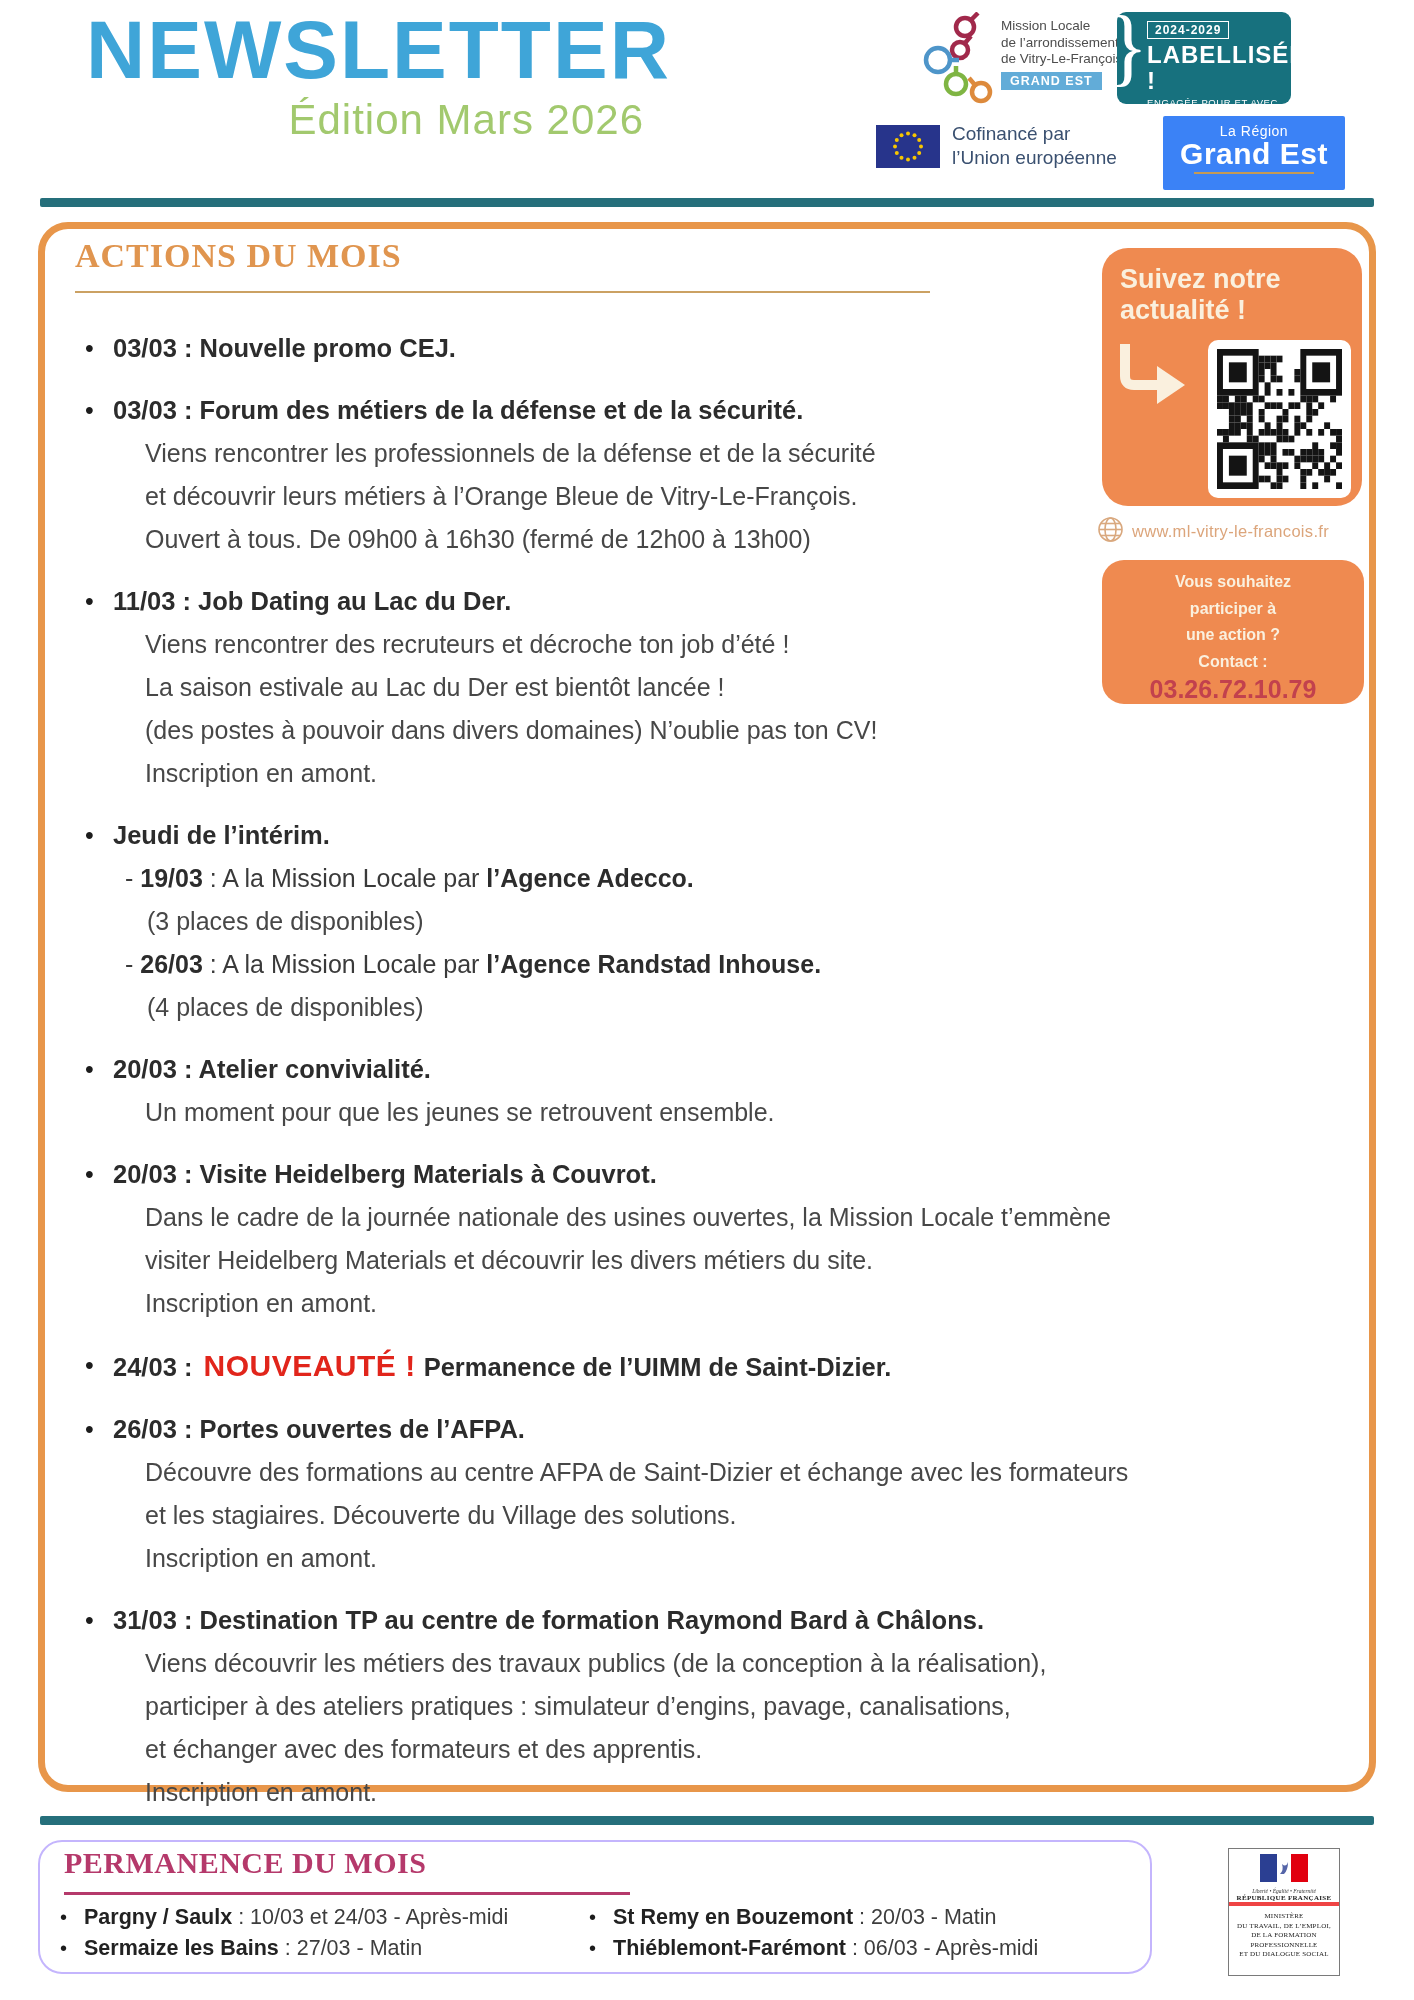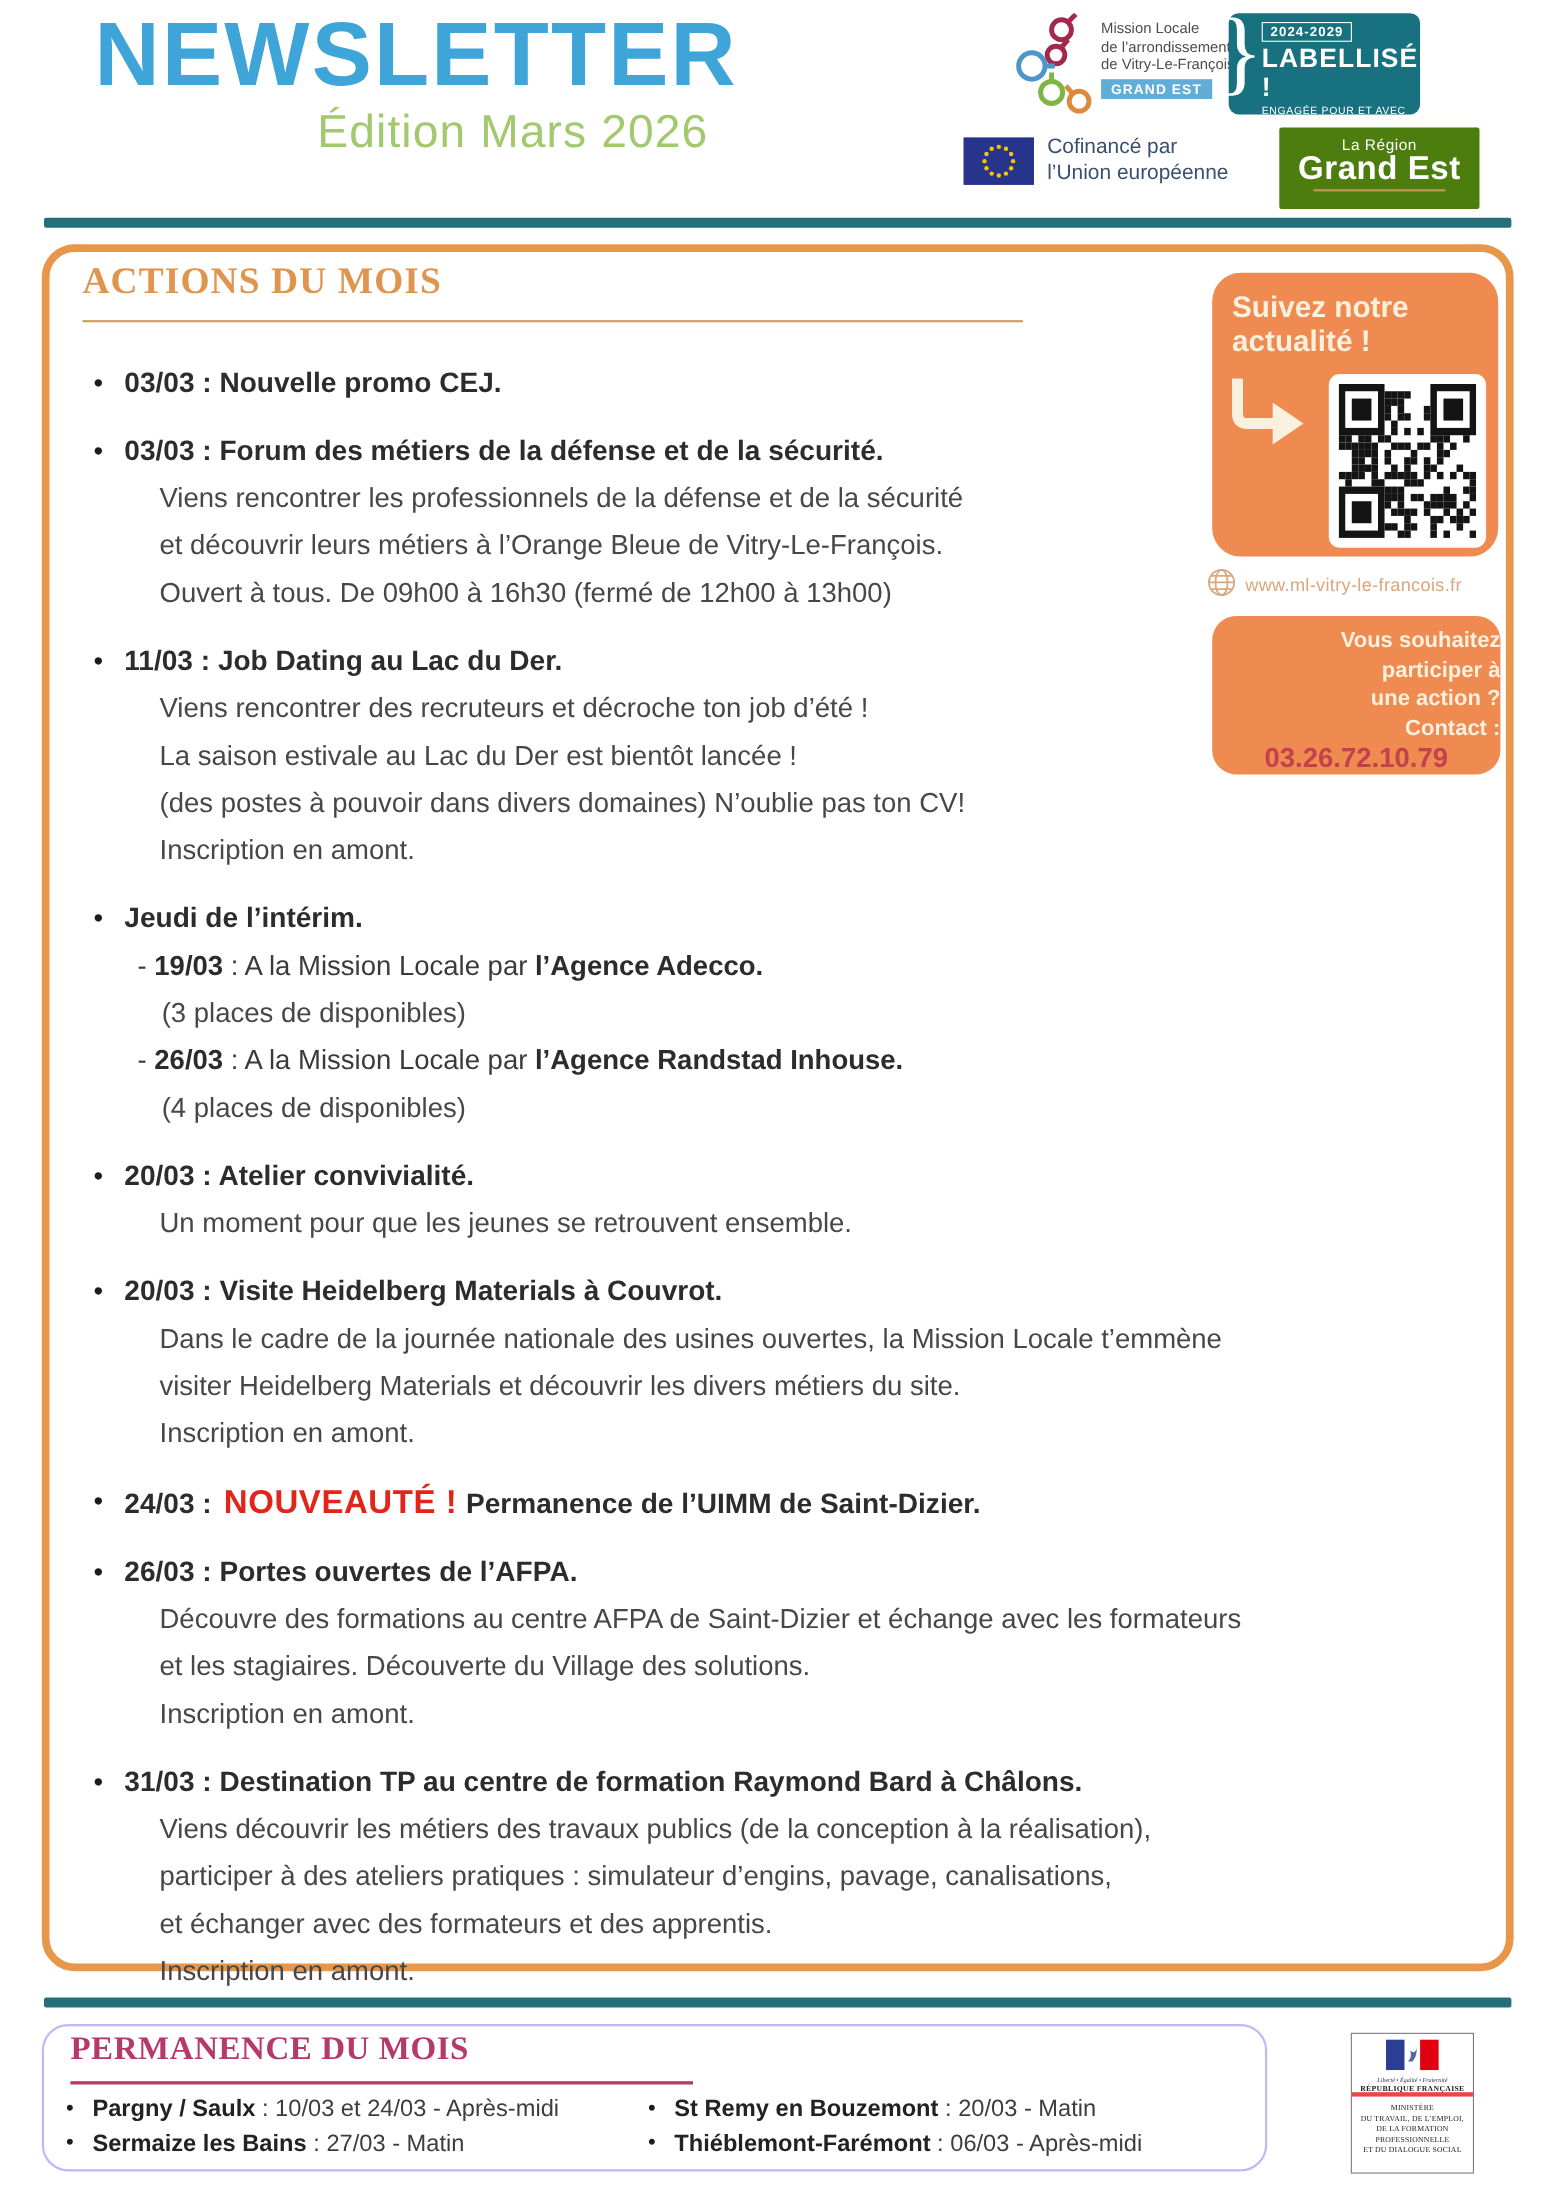--- a/index.html
+++ b/index.html
@@ -26,21 +26,21 @@
   .label-years{display:inline-block;border:1.5px solid #fff;font-size:12px;font-weight:bold;
                padding:1px 7px;letter-spacing:1px;margin-bottom:3px;}
   .label-title{font-size:24px;font-weight:600;letter-spacing:1px;line-height:26px;}
   .label-tag{font-size:9.5px;letter-spacing:.6px;line-height:12px;margin-top:3px;}
 
   .eu-block{position:absolute;left:876px;top:122px;display:flex;align-items:center;gap:12px;}
   .eu-flag{width:64px;height:43px;background:#27348B;}
   .eu-text{font-size:19px;color:#3A5070;line-height:24px;font-weight:500;}
 
   .region-logo{position:absolute;left:1163px;top:116px;width:182px;height:74px;
-               background:#4d7c0f;color:#fff;text-align:center;border-radius:2px;}
+               background:#3b82f6;color:#fff;text-align:center;border-radius:2px;}
   .region-small{font-size:14px;margin-top:7px;letter-spacing:.5px;}
   .region-big{font-size:30px;font-weight:bold;letter-spacing:.5px;line-height:30px;}
   .region-underline{width:120px;height:2px;background:#C49A55;margin:3px auto 0;}
 
   .divider{position:absolute;left:40px;width:1334px;height:9px;background:#256F7B;border-radius:2px;}
   .divider-1{top:198px;} .divider-2{top:1816px;}
 
   
   .actions-box{position:absolute;left:38px;top:222px;width:1338px;height:1570px;
                border:7px solid #E8964A;border-radius:30px;box-sizing:border-box;background:#fff;}
@@ -65,21 +65,21 @@
   .follow-title{padding:16px 14px 0 18px;font-size:27px;font-weight:bold;color:#FAF0DE;line-height:31px;}
   .arrow-icon{position:absolute;left:13px;top:96px;}
   .qr-panel{position:absolute;right:11px;top:92px;width:143px;height:158px;background:#fff;
             border-radius:10px;display:flex;align-items:center;justify-content:center;}
 
   .globe-row{position:absolute;left:1097px;top:516px;width:280px;display:flex;align-items:center;gap:8px;}
   .website{font-size:16.5px;color:#DCA57B;letter-spacing:.3px;}
 
   .participate-box{position:absolute;left:1102px;top:560px;width:262px;height:144px;
                    background:#EF8A50;border-radius:22px;text-align:center;box-sizing:border-box;padding-top:9px;}
-  .part-line{font-size:20px;font-weight:bold;color:#FAF0DE;line-height:26.5px;text-align:right;}
+  .part-line{font-size:16px;font-weight:bold;color:#FAF0DE;line-height:26.5px;}
   .phone{font-size:25px;font-weight:bold;color:#C2414D;line-height:28px;}
 
   
   .perm-box{position:absolute;left:38px;top:1840px;width:1114px;height:134px;
             border:2px solid #c4b5fd;border-radius:24px;box-sizing:border-box;background:#fff;}
   .perm-heading{position:absolute;left:24px;top:4px;font-family:"Liberation Serif","DejaVu Serif",serif;
                 font-size:30px;font-weight:bold;color:#B5396B;letter-spacing:.5px;}
   .perm-underline{position:absolute;left:24px;top:50px;width:566px;height:3px;background:#B5396B;}
   .perm-col{position:absolute;top:60px;}
   .perm-col-left{left:16px;width:510px;}

